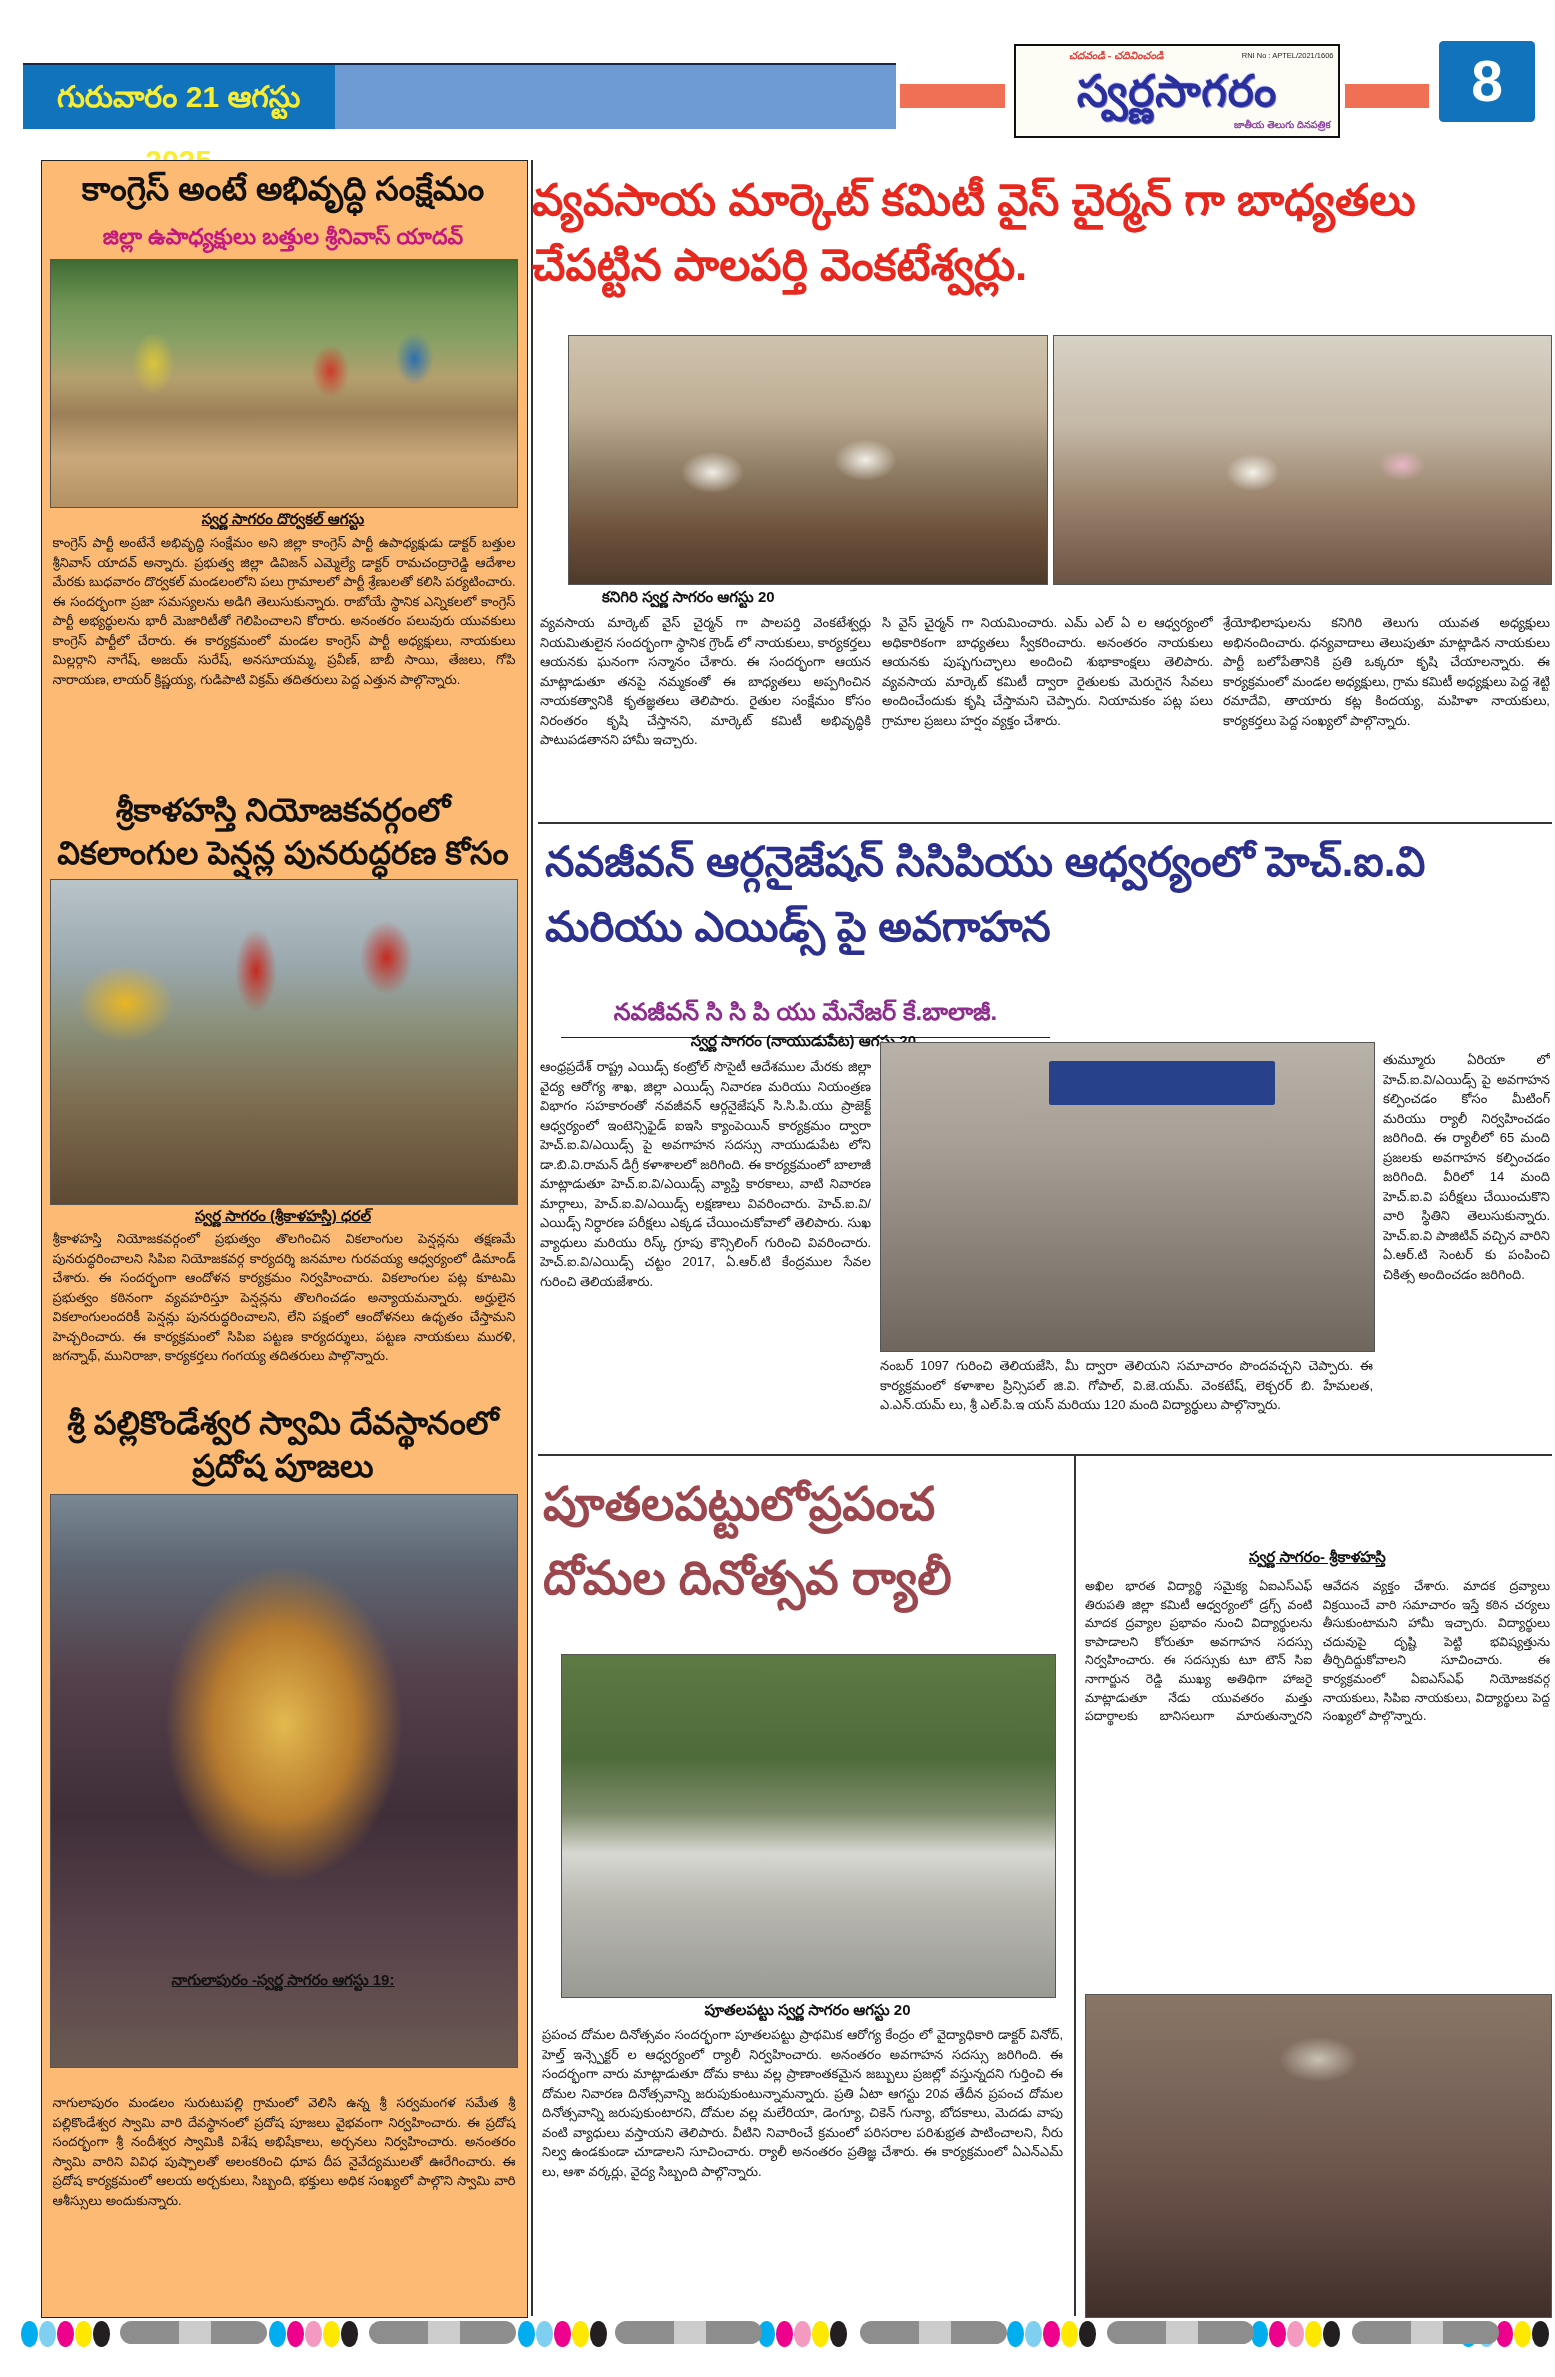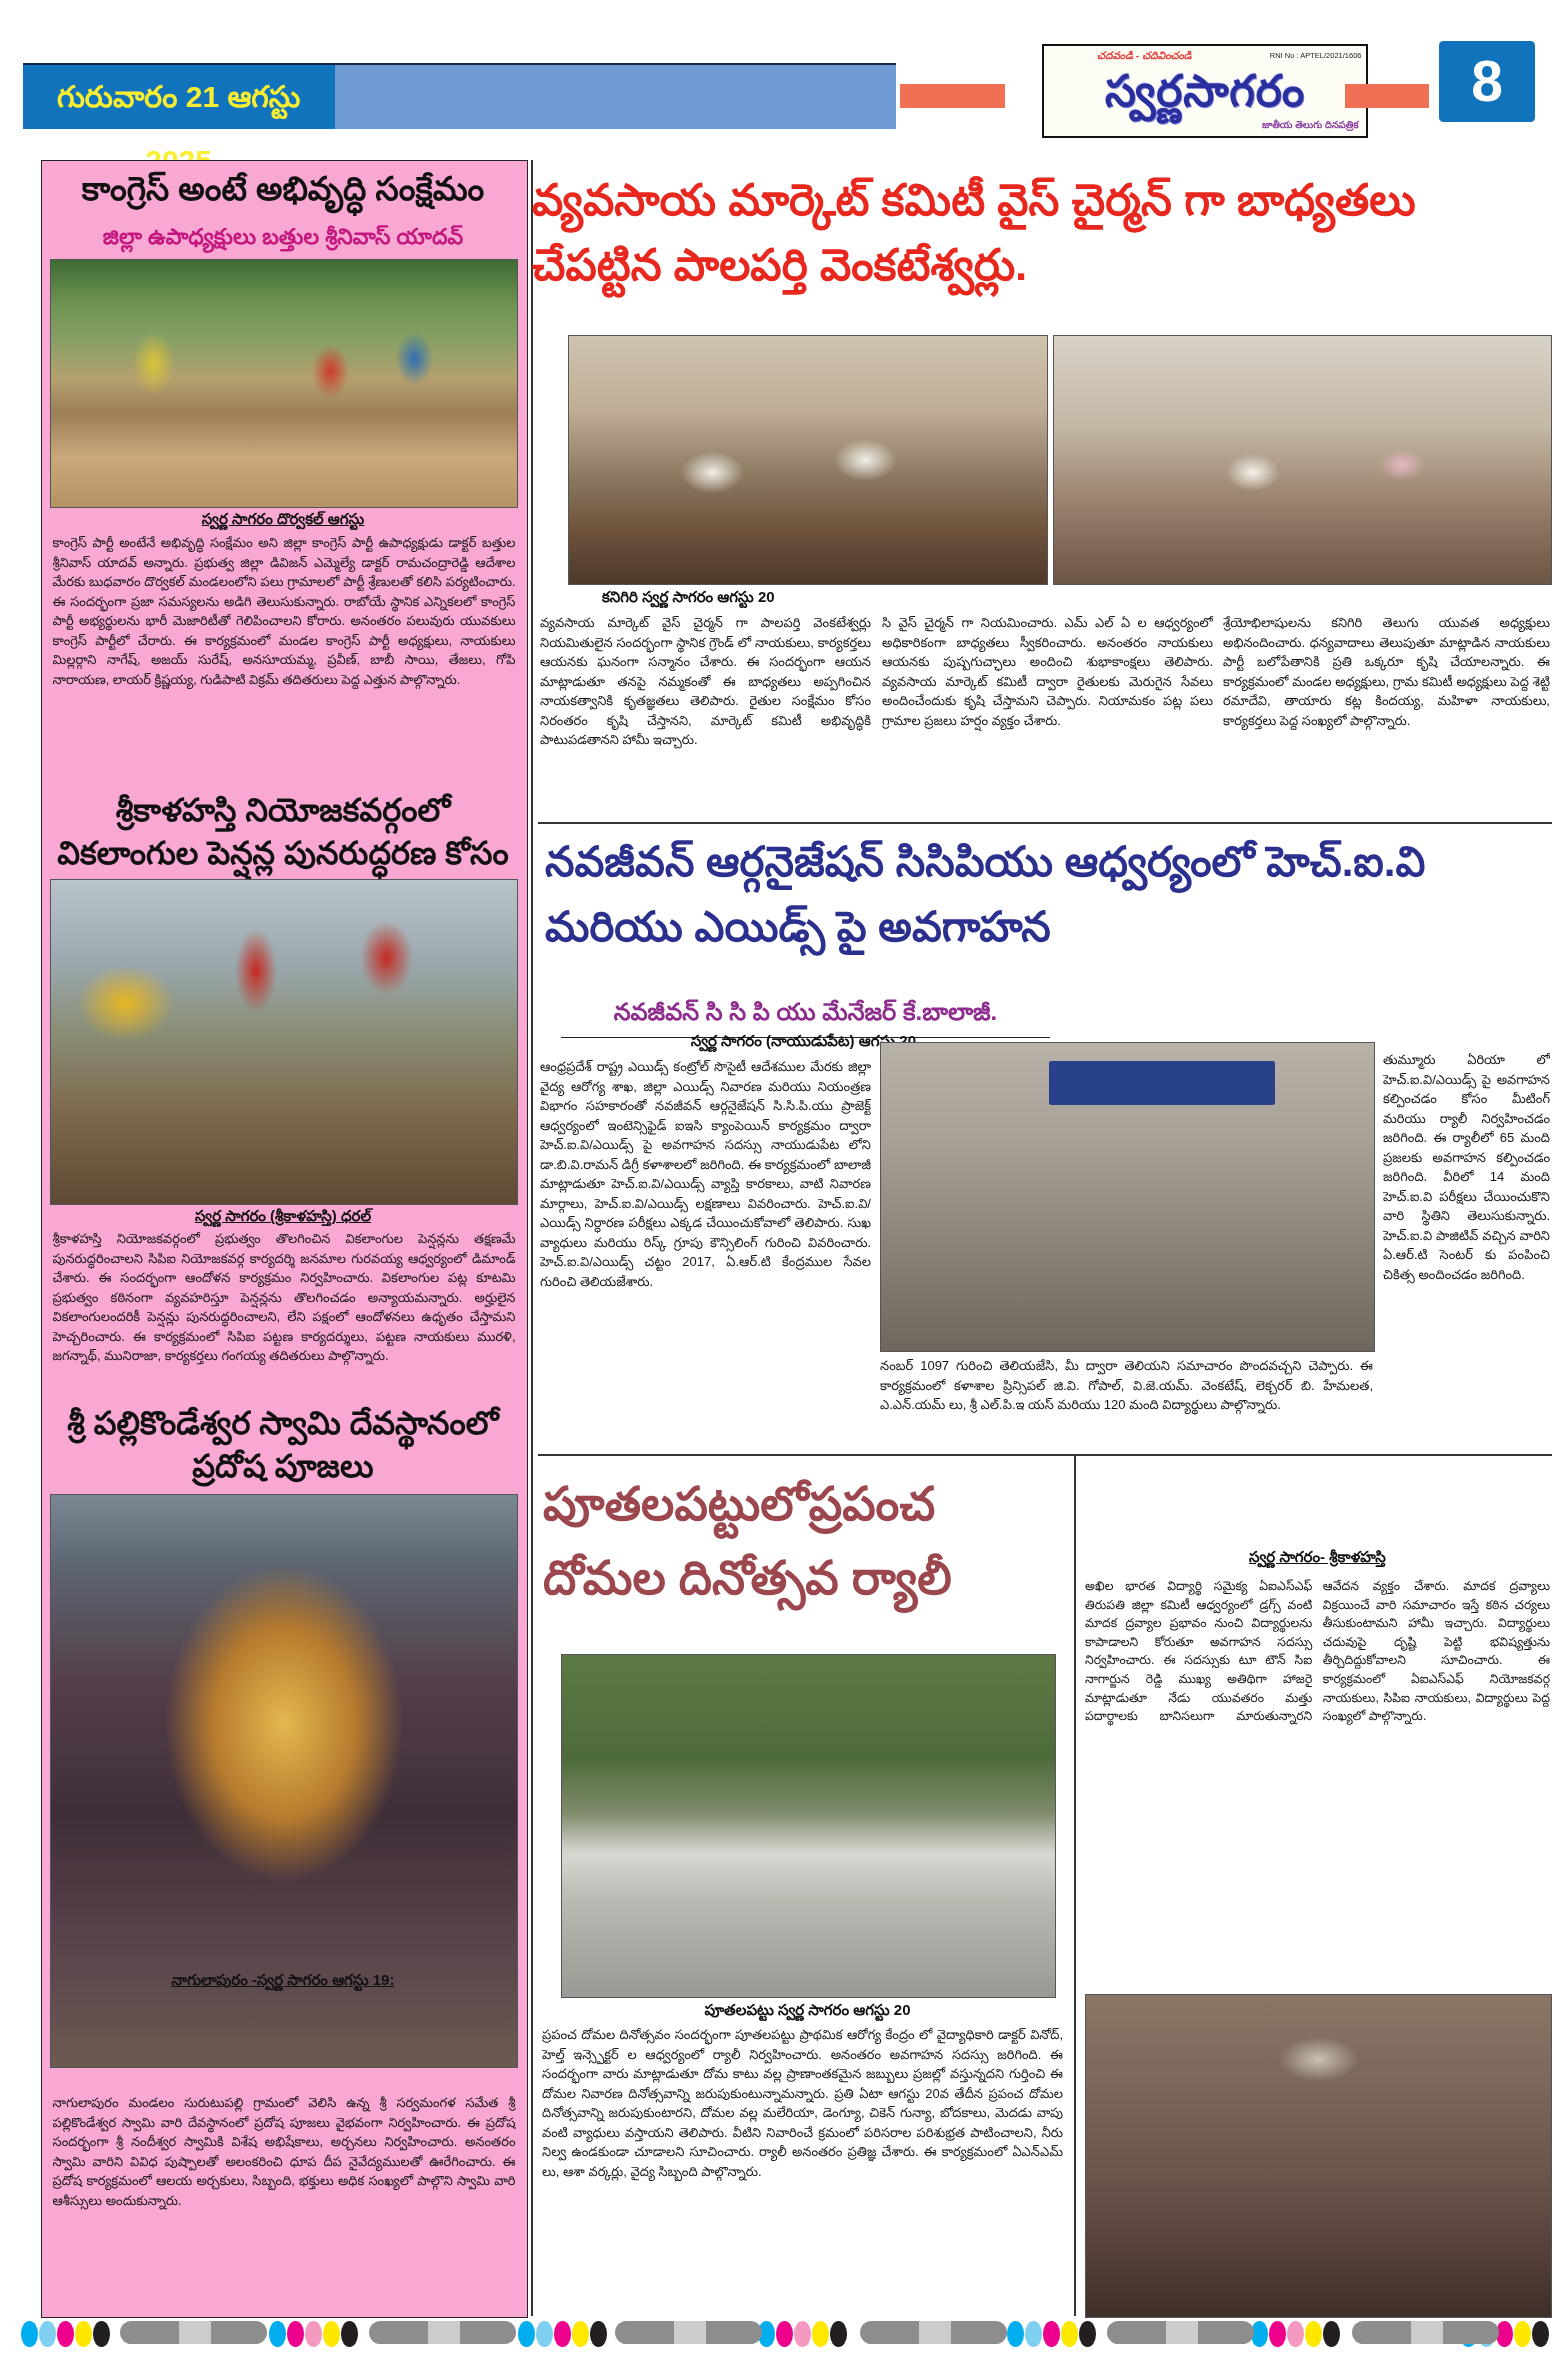--- a/index.html
+++ b/index.html
@@ -8,32 +8,32 @@
   .abs{position:absolute;}
   .center{text-align:center;}
   .just{text-align:justify;}
   .clip{overflow:hidden;}
 
   
   .hairline{background:#14264a;height:2.3px;}
   .bar-dark{background:#1173bc;}
   .bar-light{background:#6e9bd3;}
   .date-txt{color:#f9ed32;font-size:30px;font-weight:bold;line-height:64px;text-align:center;width:100%;}
-  .masthead{background:#fdfdf6;border:2.3px solid #101010;margin-left:28px;}
+  .masthead{background:#fdfdf6;border:2.3px solid #101010;}
   .mast-script{color:#e2403a;font-size:10.5px;font-style:italic;font-weight:bold;}
   .mast-rni{color:#222;font-size:7.5px;}
   .mast-title{color:#2a2f9e;font-size:44px;font-weight:bold;letter-spacing:0.8px;
               text-shadow:0.8px 0.8px 0 #8a8adf,-0.8px -0.8px 0 #d9d9ff;}
   .mast-tag{color:#8a3fa0;font-size:9.8px;font-weight:bold;}
   .salmon{background:#f07055;}
   .pagenum-box{background:#1173bc;border-radius:4.5px;}
   .pagenum{color:#ffffff;font-size:57px;font-weight:bold;line-height:81px;text-align:center;width:100%;}
 
   
-  .green-box{background:#f9a8d4;border:1.5px solid #222;}
+  .green-box{background:#fdba74;border:1.5px solid #222;}
   .h-black{color:#111;font-weight:bold;}
   .h-magenta{color:#c4187f;font-weight:bold;}
   .h-red{color:#e8281e;font-weight:bold;}
   .h-navy{color:#2b2f8e;font-weight:bold;}
   .h-maroon{color:#9c464e;font-weight:bold;}
   .caption{font-size:15px;font-weight:bold;color:#111;}
   .caption u{text-decoration:underline;}
   .body-txt{font-size:13px;line-height:1.5;color:#141414;}
   .rule-v{background:#333;}
   .rule-h{background:#333;}

